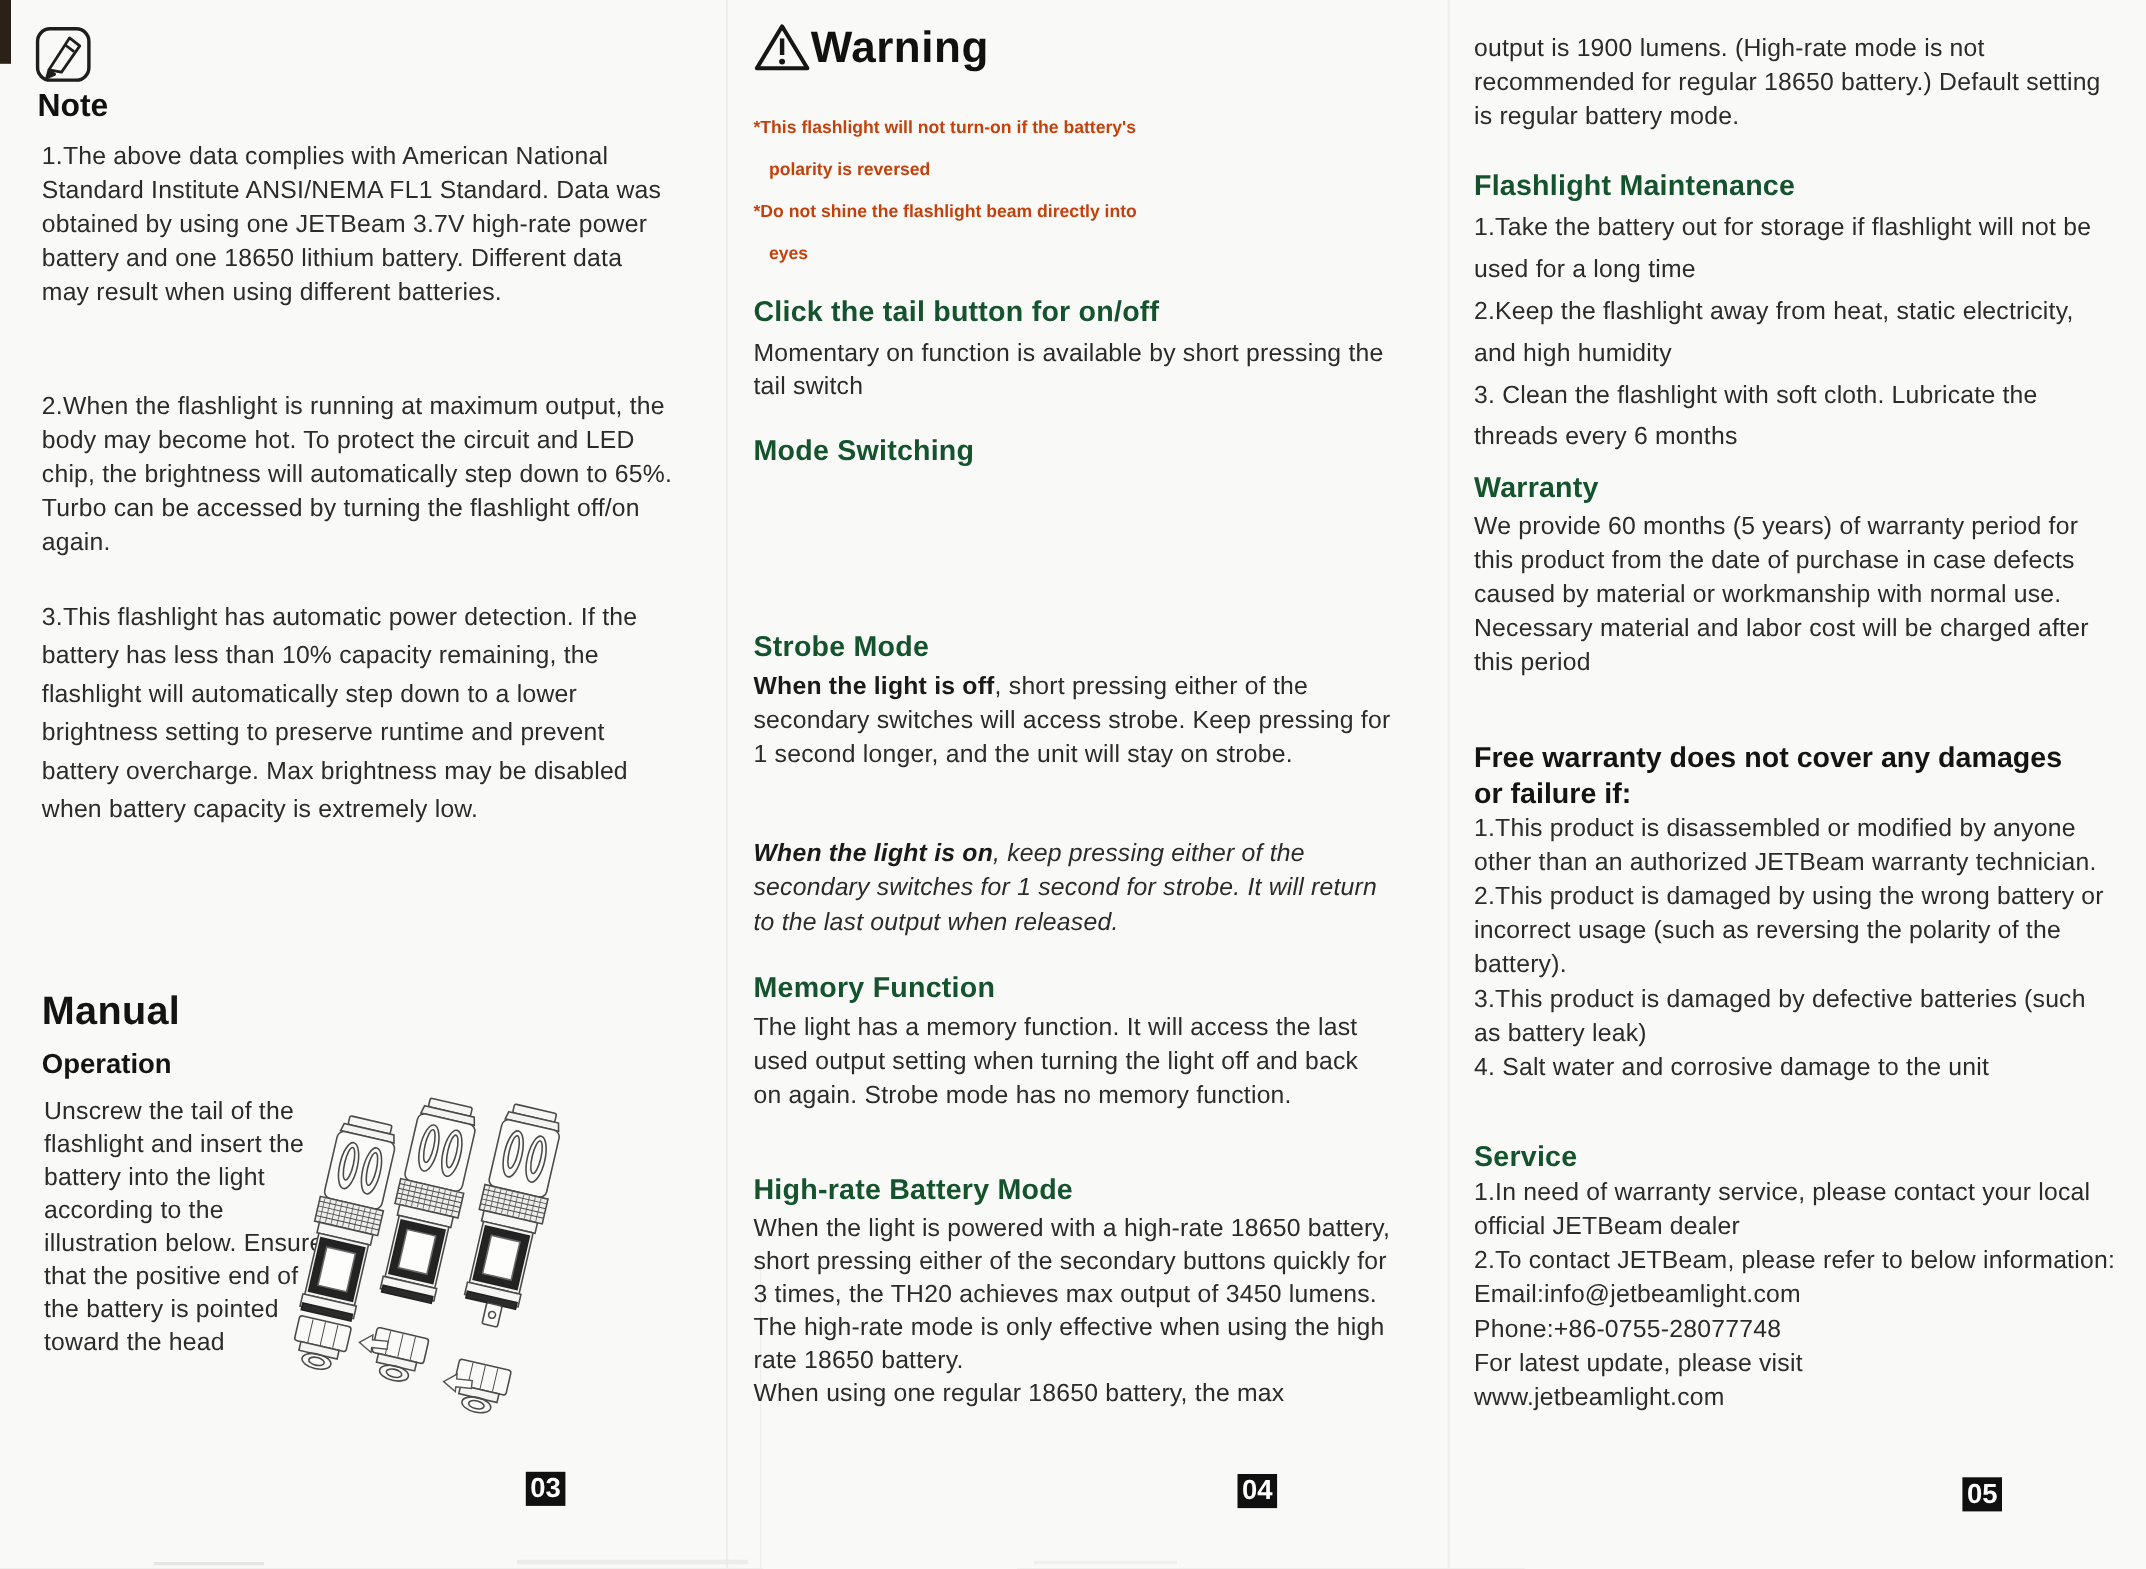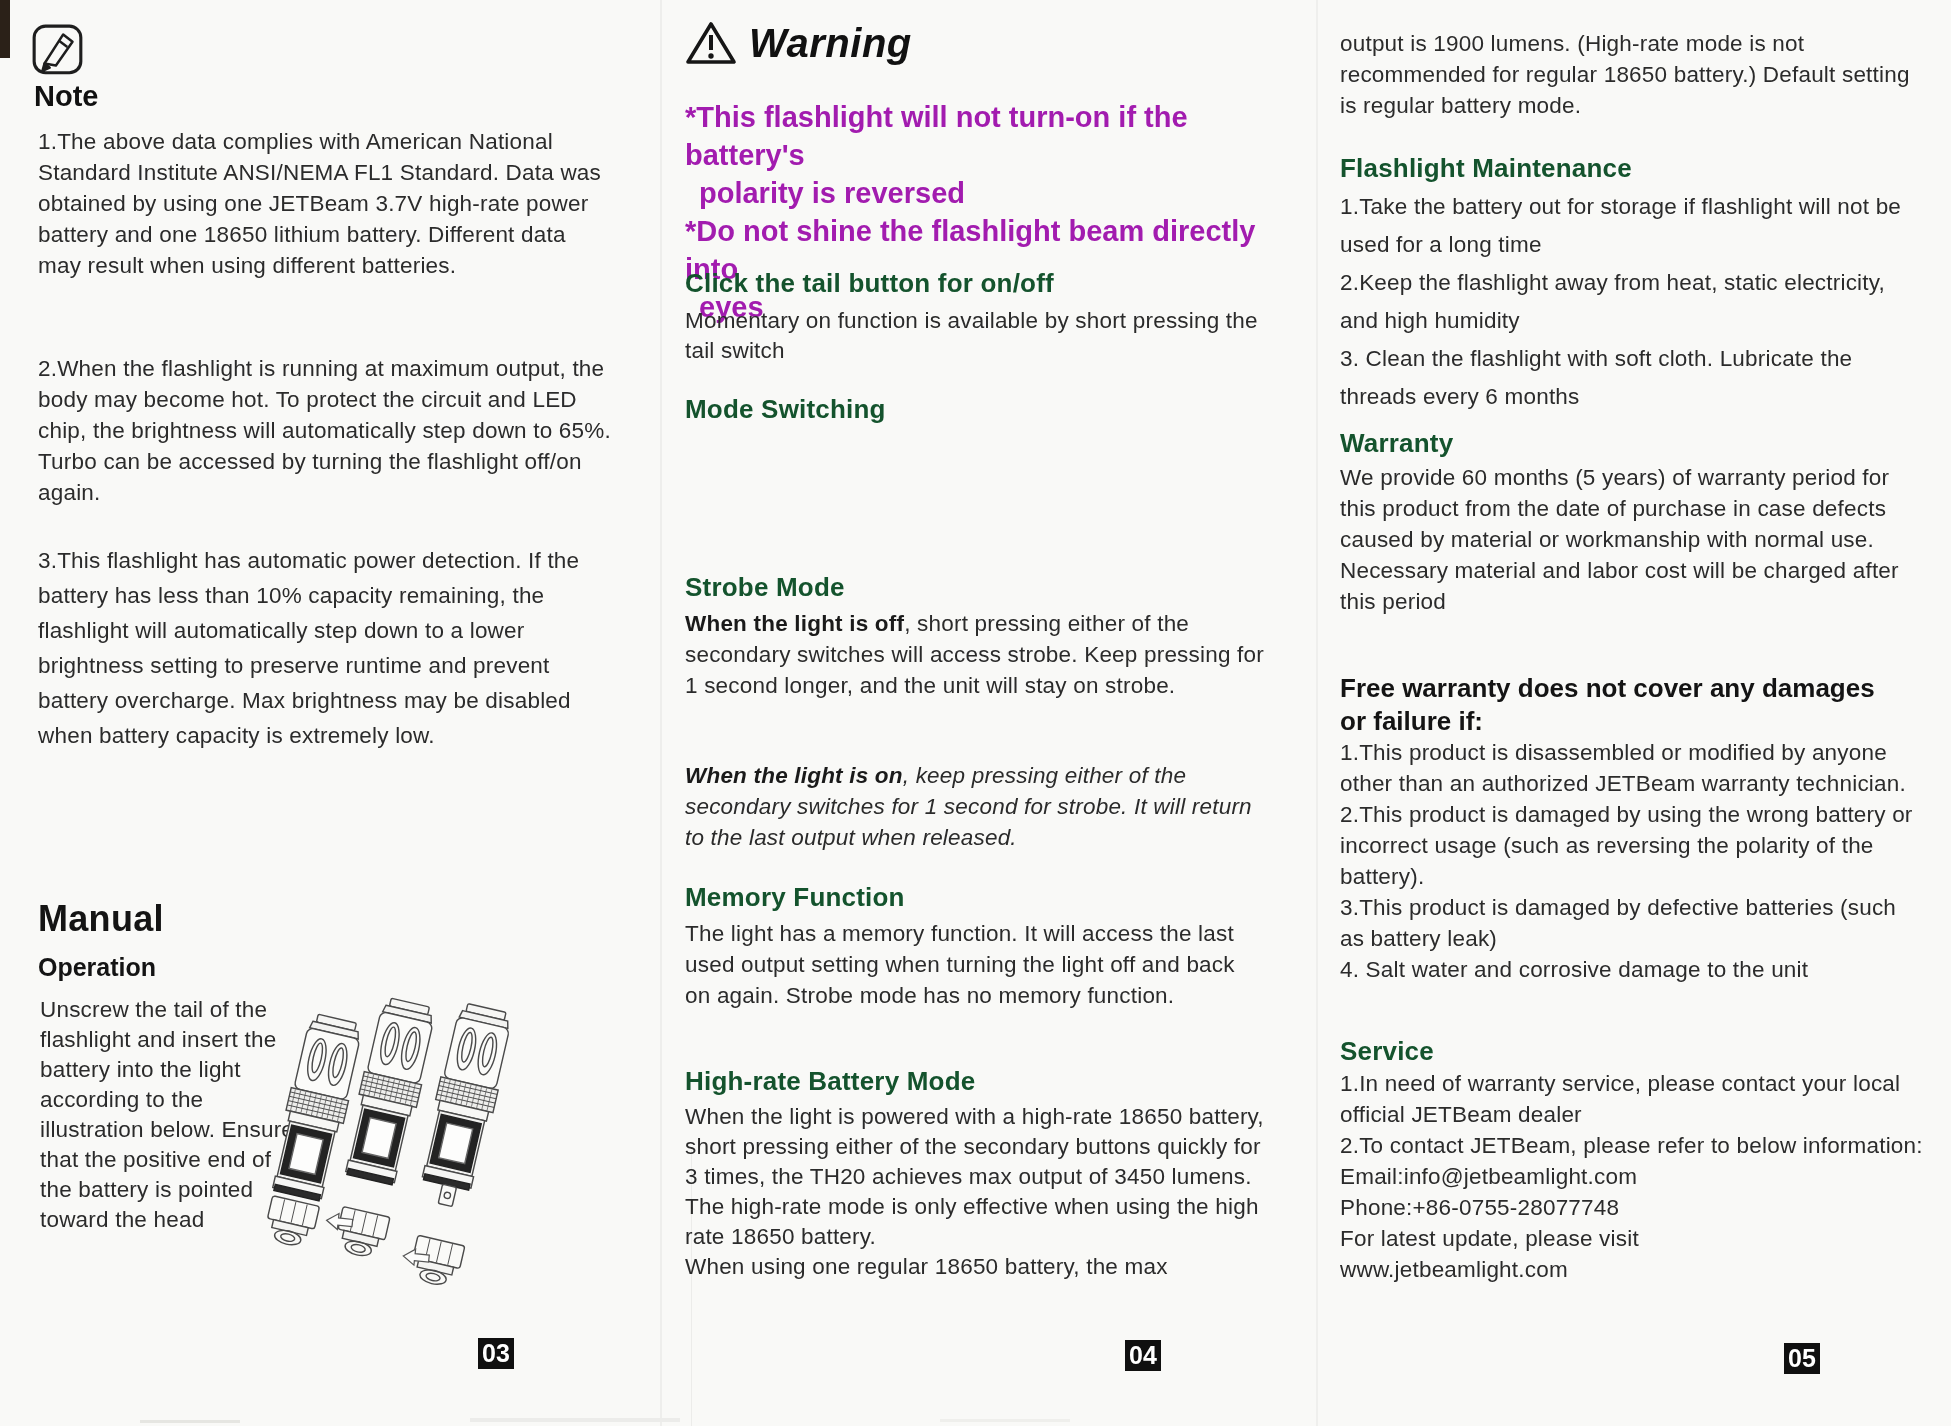--- a/index.html
+++ b/index.html
@@ -9,29 +9,29 @@
   #panel-left{left:30px;width:600px;}
   #panel-mid{left:685px;width:600px;}
   #panel-right{left:1340px;width:585px;}
   .abs{position:absolute;left:0;}
   .body-text{font-size:22.5px;line-height:31px;letter-spacing:.2px;color:#2b2b2b;}
   .lh30{line-height:30px;} .lh35{line-height:35px;} .lh38{line-height:38px;}
   .h-big{font-size:36px;font-weight:700;color:#141414;letter-spacing:.3px;}
   .h-med{font-size:25px;font-weight:700;color:#141414;}
   .h-sec{font-size:26px;font-weight:700;color:#14532d;letter-spacing:.2px;text-align:center;}
   .warn-title{font-size:40px;font-weight:700;color:#111;letter-spacing:.5px;}
-  .warn-item{font-size:29px;font-weight:700;color:#a21caf;line-height:38px;}
+  .warn-item{font-size:16px;font-weight:700;color:#c2410c;line-height:38px;}
   .indent{padding-left:14px;}
   .lead{font-weight:700;color:#1a1a1a;}
   .badge{position:absolute;width:36px;height:31px;background:#101010;color:#fff;
          font-size:25px;font-weight:700;display:flex;align-items:center;justify-content:center;}
   .crease{position:absolute;top:0;height:100%;width:2px;background:rgba(0,0,0,0.045);}
   .artifact{position:absolute;background:#e6e6e2;}
   .corner-mark{position:absolute;left:0;top:0;width:10px;height:58px;background:#2b2118;}
-  .warn-head{display:flex;align-items:center;gap:12px;font-style:italic;}
+  .warn-head{display:flex;align-items:center;}
 </style>
 </head>
 <body>
 
 <div class="page">
 
   <div class="corner-mark"></div>
   <div class="crease" style="left:660px;"></div>
   <div class="crease" style="left:1316px;background:rgba(0,0,0,0.04);"></div>
   <div class="artifact" style="left:691px;top:1150px;width:1px;height:276px;background:rgba(0,0,0,0.05);"></div>

